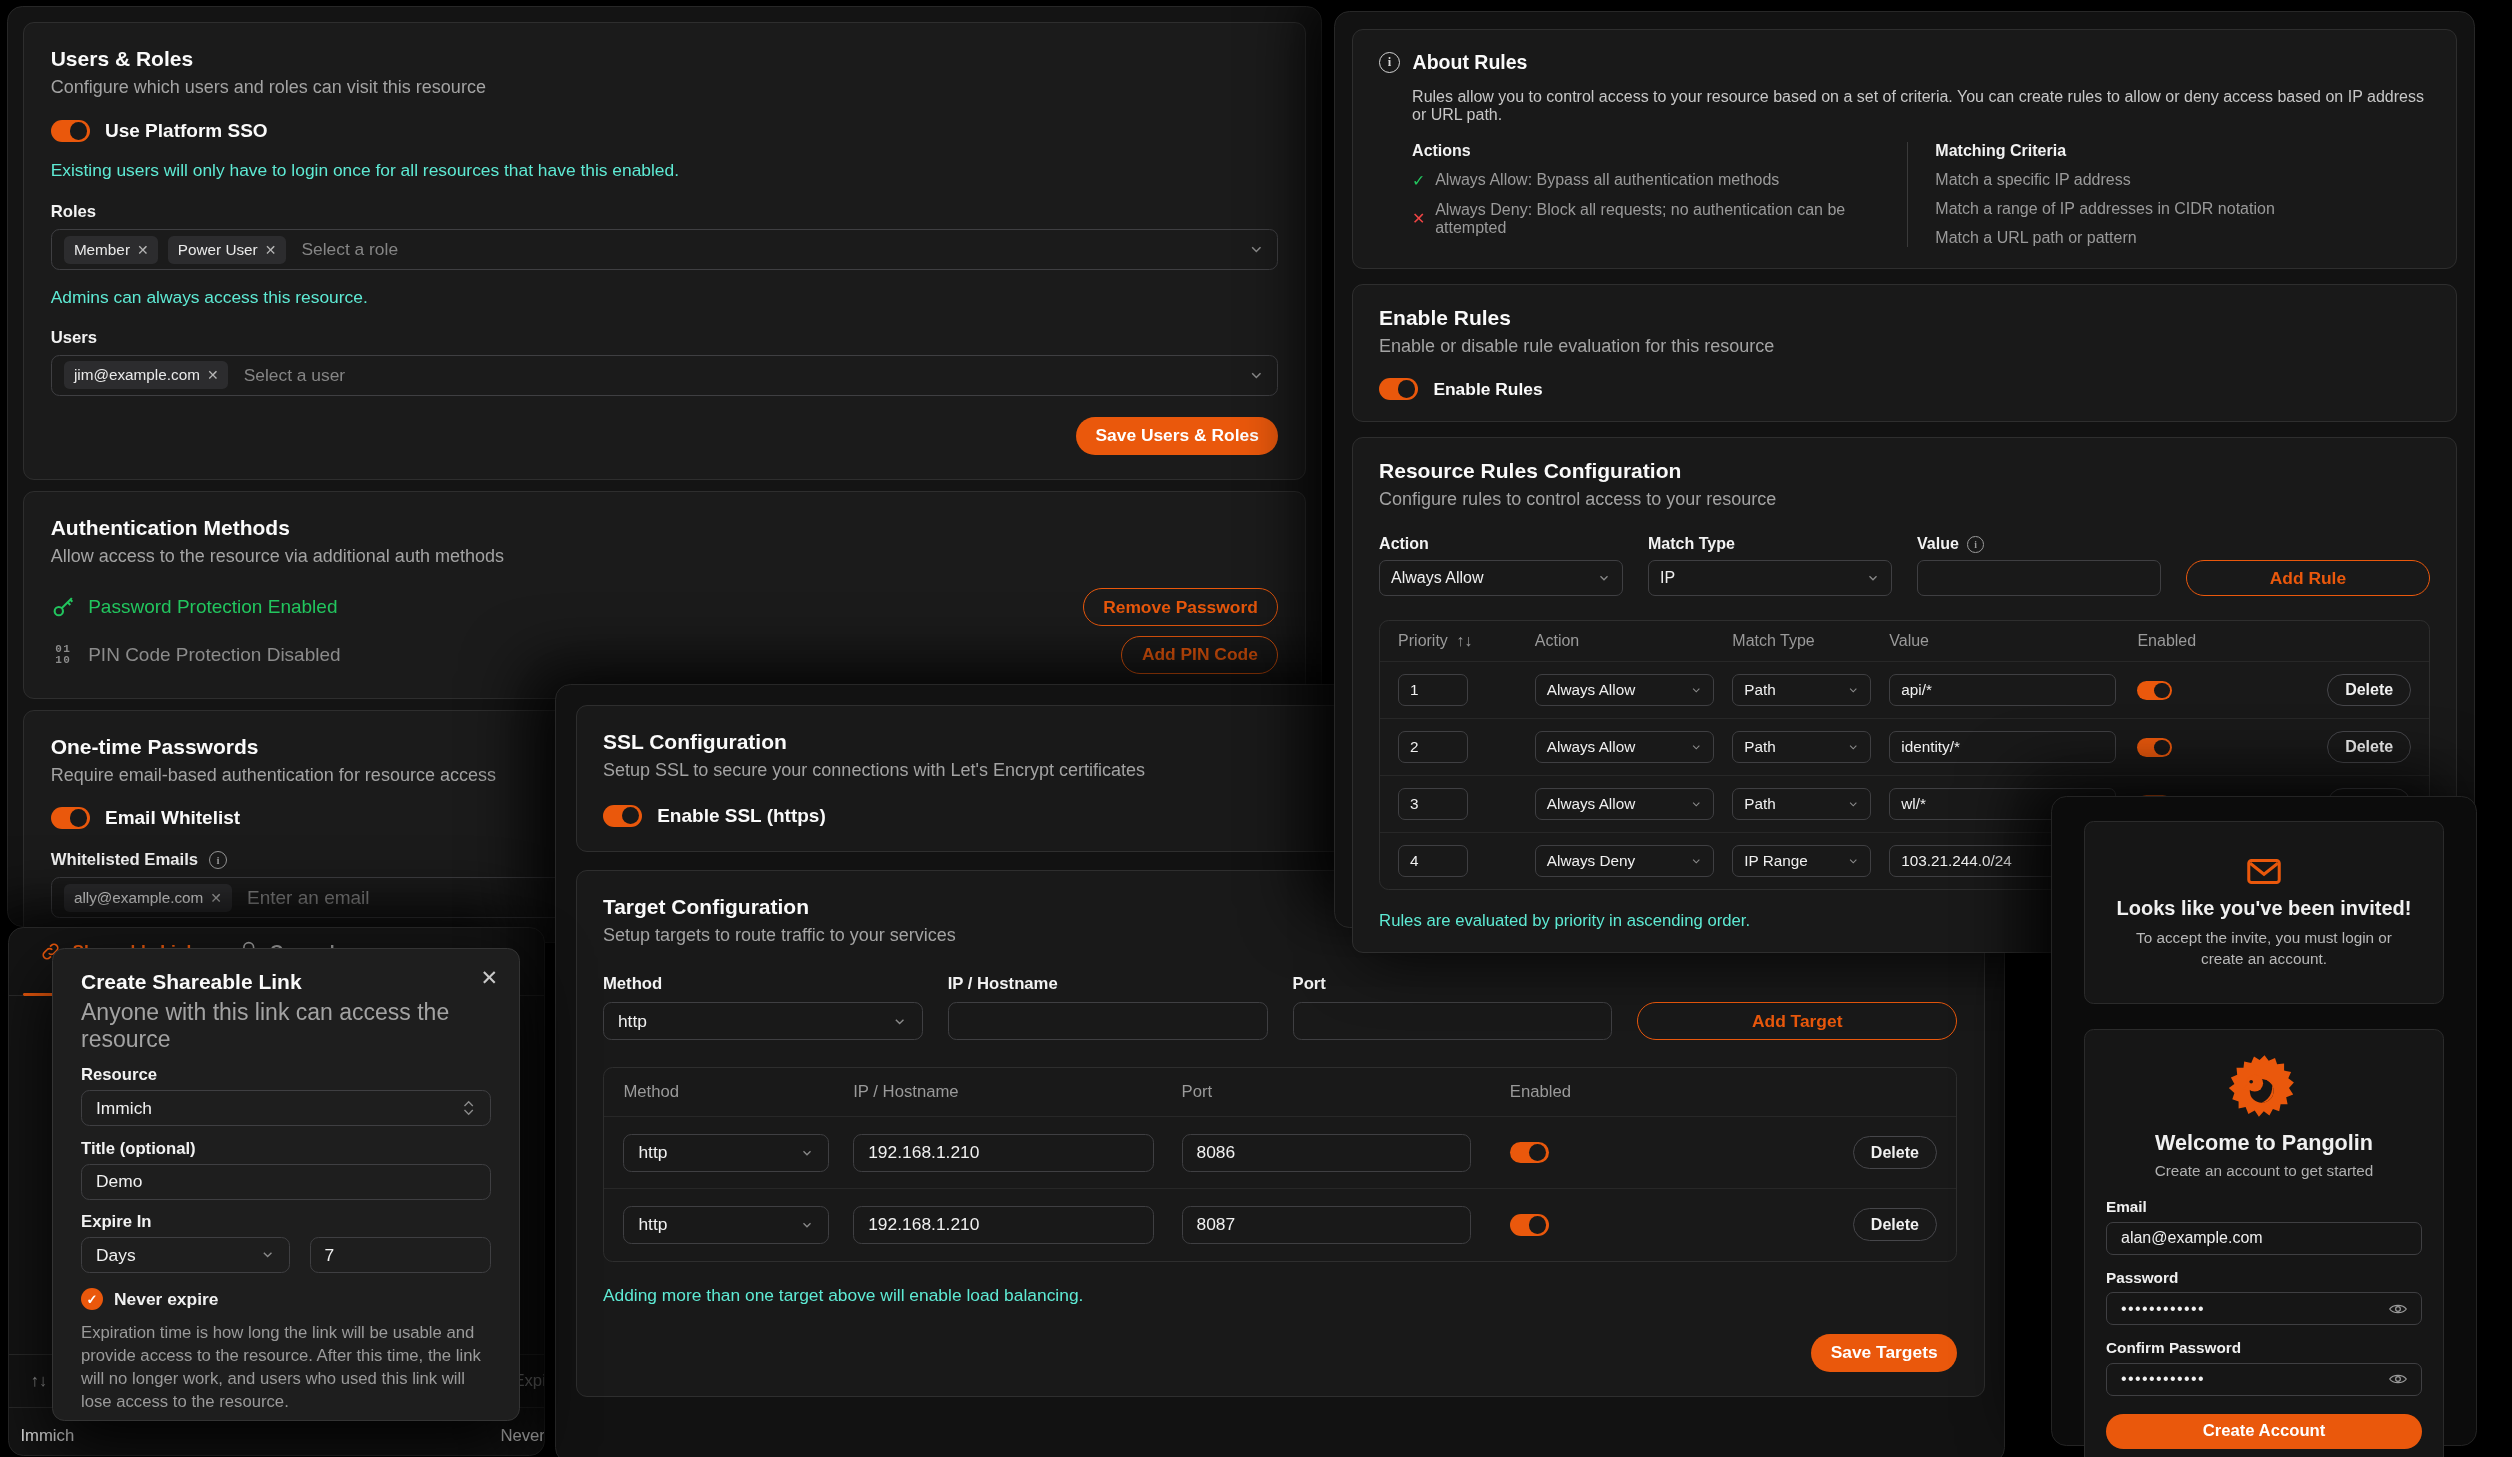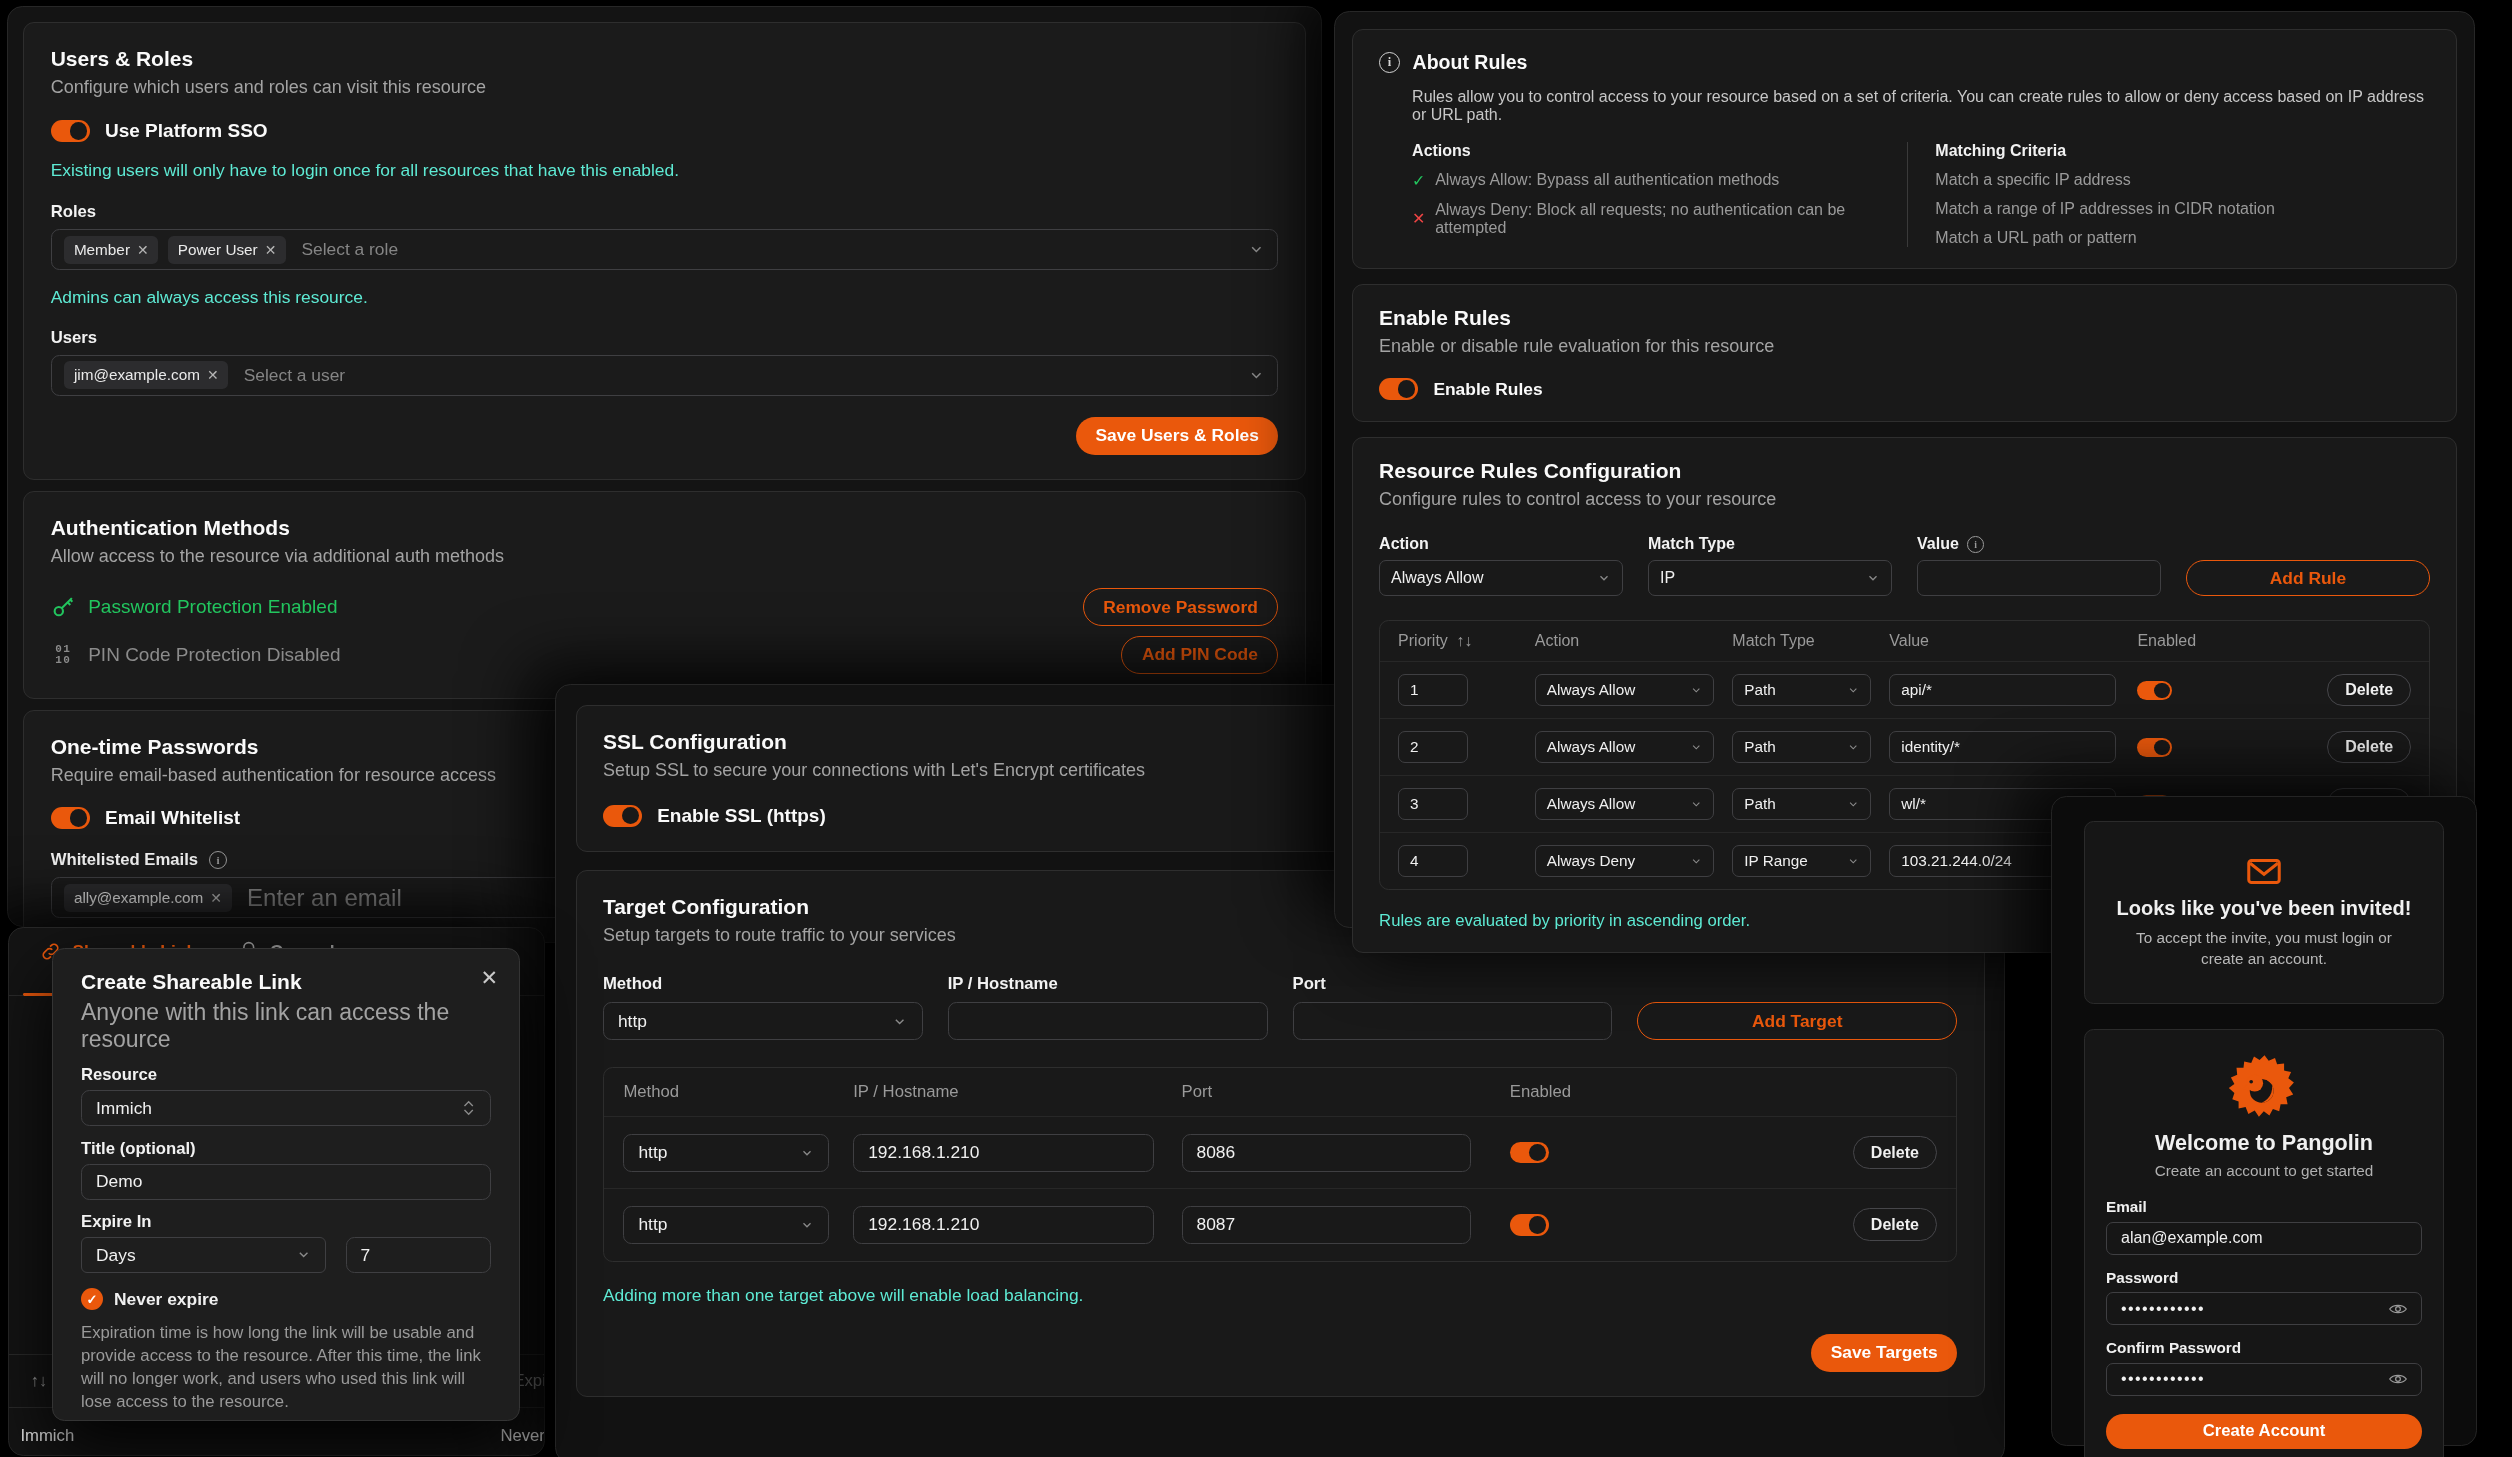--- a/index.html
+++ b/index.html
@@ -183,21 +183,21 @@
     </div>
     <div class="row" style="margin-top:21px; gap:11px;">
       <span class="label">Whitelisted Emails</span>
       <span class="info-i">i</span>
     </div>
     <div class="chips-input" style="margin-top:7px;">
       <span class="chip">
           <span>ally@example.com</span>
           <span class="x">✕</span>
         </span>
-      <span class="placeholder" style="font-size:24px; margin-left:5.6px;">Enter an email</span>
+      <span class="placeholder" style="font-size:19px; margin-left:5.6px;">Enter an email</span>
     </div>
   </div>
 </div>
 
 <div class="window" id="win-share">
   <div class="tabbar">
     <div class="tab active">
       <span>
         <svg width="21" height="21" viewBox="0 0 24 24" fill="none" stroke="#ea580c" stroke-width="2">
           <path d="M10 14a4 4 0 0 0 6 0l3-3a4 4 0 0 0-6-6l-1.5 1.5"></path>
@@ -241,21 +241,21 @@
     </span>
   </div>
 
   <div class="label mlabel">Title (optional)</div>
   <div class="input" style="height:36px;">
       <span>Demo</span>
     </div>
 
   <div class="label mlabel">Expire In</div>
   <div class="row" style="gap:19.5px;">
-    <div class="select" style="height:36px; width:245px;border-radius:6px;">
+    <div class="select" style="height:36px; width:209px;">
       <span>Days</span>
       <span class="chev">
         <svg width="15.3" height="15.3" viewBox="0 0 24 24">
             <polyline points="6,9 12,15 18,9" fill="none" stroke="#8a8a8a" stroke-width="2.2"></polyline>
           </svg>
       </span>
     </div>
     <div class="input grow" style="height:36px;">
         <span>7</span>
       </div>

